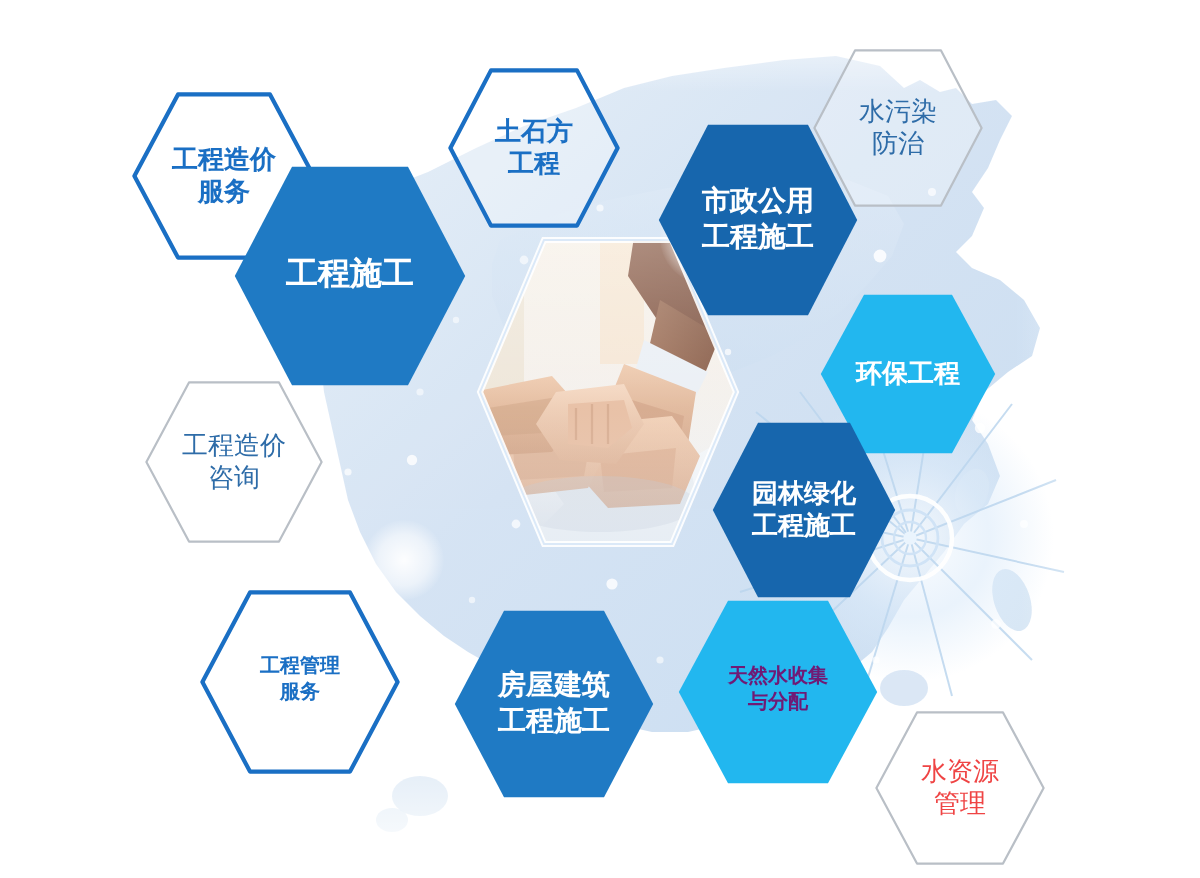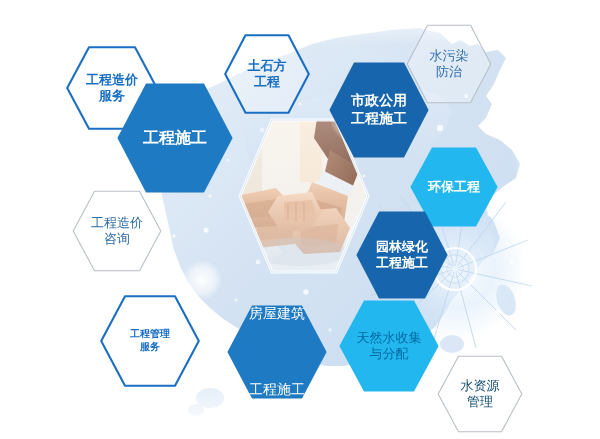--- a/index.html
+++ b/index.html
@@ -339,38 +339,38 @@
         </svg>
         <div class="txt" style="color: rgb(26, 111, 196); font-size: 10px; font-weight: bold;">
           <span class="lbl">工程管理</span>
           <span class="lbl">服务</span>
         </div>
       </div>
       <div class="hexwrap" style="left: 227px; top: 305px; width: 100px; height: 94px;">
         <svg width="100" height="94" viewBox="0 0 100 94">
           <polygon points="25.0,0.4 75.0,0.4 99.6,47.0 75.0,93.6 25.0,93.6 0.4,47.0" fill="#1f7ac4" stroke="none" stroke-linejoin="round"></polygon>
         </svg>
-        <div class="txt" style="color: rgb(255, 255, 255); font-size: 14px; font-weight: normal; justify-content: space-between;">
+        <div class="txt" style="color: rgb(255, 255, 255); font-size: 14px; font-weight: bold;">
           <span class="lbl">房屋建筑</span>
           <span class="lbl">工程施工</span>
         </div>
       </div>
       <div class="hexwrap" style="left: 339px; top: 300px; width: 100px; height: 92px;">
         <svg width="100" height="92" viewBox="0 0 100 92">
           <polygon points="25.0,0.4 75.0,0.4 99.6,46.0 75.0,91.6 25.0,91.6 0.4,46.0" fill="#22b7ef" stroke="none" stroke-linejoin="round"></polygon>
         </svg>
-        <div class="txt" style="color: #0369a1; font-size: 13px; font-weight: normal;">
+        <div class="txt" style="color: #701a75; font-size: 10px; font-weight: bold;">
           <span class="lbl">天然水收集</span>
           <span class="lbl">与分配</span>
         </div>
       </div>
       <div class="hexwrap" style="left: 437px; top: 355px; width: 86px; height: 78px;">
         <svg width="86" height="78" viewBox="0 0 86 78">
           <polygon points="21.5,1.2 64.5,1.2 84.8,39.0 64.5,76.8 21.5,76.8 1.2,39.0" fill="rgba(255,255,255,0.28)" stroke="#b9bfc6" stroke-width="1.1" stroke-linejoin="round"></polygon>
         </svg>
-        <div class="txt" style="color: #0c4a6e; font-size: 13px; font-weight: normal;">
+        <div class="txt" style="color: #ef4444; font-size: 13px; font-weight: normal;">
           <span class="lbl">水资源</span>
           <span class="lbl">管理</span>
         </div>
       </div>
     </div>
 
 </div>
 
 </body></html>

